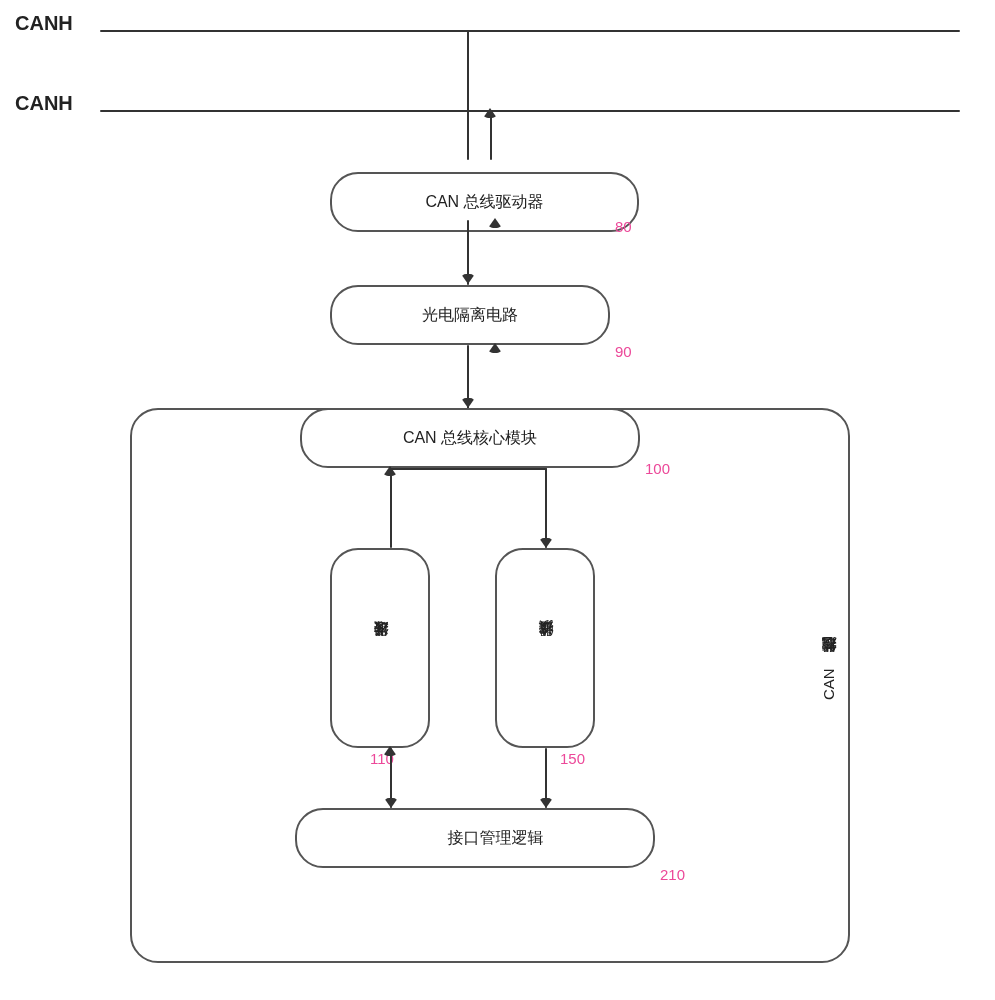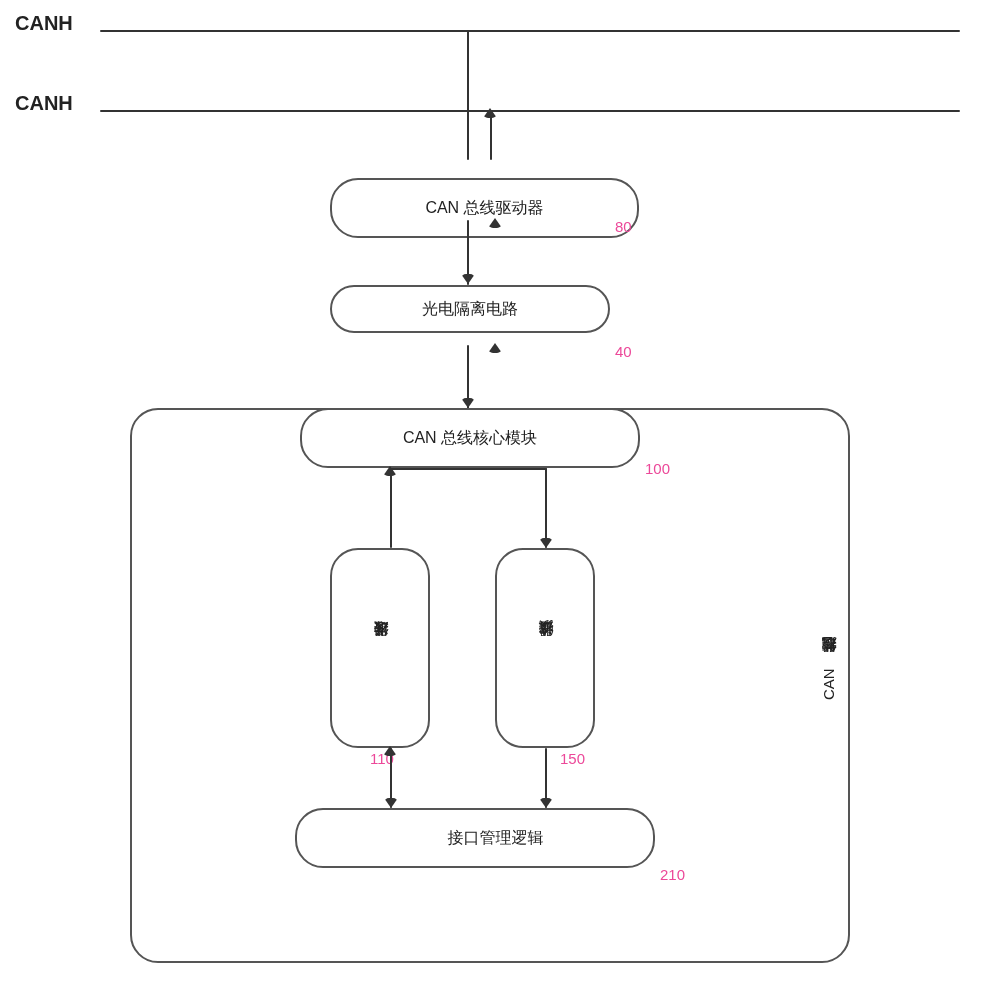--- a/index.html
+++ b/index.html
@@ -135,34 +135,34 @@
 
   <div class="bus-line" style="top: 110px; left: 100px; width: 860px;"></div>
   <div class="bus-label" style="top: 92px; left: 15px;">CANH</div>
 
   <div class="v-line" style="top: 30px; left: 467px; height: 130px;"></div>
 
   <div class="v-line" style="top: 112px; left: 490px; height: 48px;"></div>
 
   <div class="arrow-up" style="top: 108px; left: 483px;"></div>
 
-  <div class="block-box" style="top: 178px; left: 330px; width: 309px; height: 60px;">
+  <div class="block-box" style="top: 172px; left: 330px; width: 309px; height: 60px;">
     <span class="block-label">CAN 总线驱动器</span>
   </div>
   <span class="block-number" style="top: 218px; left: 615px;">80</span>
 
   <div class="v-line" style="top: 220px; left: 467px; height: 65px;"></div>
   <div class="arrow-down" style="top: 274px; left: 461px;"></div>
 
   <div class="arrow-up" style="top: 218px; left: 488px;"></div>
 
-  <div class="block-box" style="top: 285px; left: 330px; width: 280px; height: 48px;">
+  <div class="block-box" style="top: 285px; left: 330px; width: 280px; height: 60px;">
     <span class="block-label">光电隔离电路</span>
   </div>
-  <span class="block-number" style="top: 343px; left: 615px;">40</span>
+  <span class="block-number" style="top: 343px; left: 615px;">90</span>
 
   <div class="v-line" style="top: 345px; left: 467px; height: 65px;"></div>
   <div class="arrow-down" style="top: 398px; left: 461px;"></div>
   <div class="arrow-up" style="top: 343px; left: 488px;"></div>
 
   <div class="outer-box" style="top: 408px; left: 130px; width: 720px; height: 555px;"></div>
 
   <div class="side-label" style="top: 500px; left: 820px; height: 200px; font-size: 15px;">CAN 总线控制器</div>
 
   <div class="block-box" style="top: 408px; left: 300px; width: 340px; height: 60px;">

